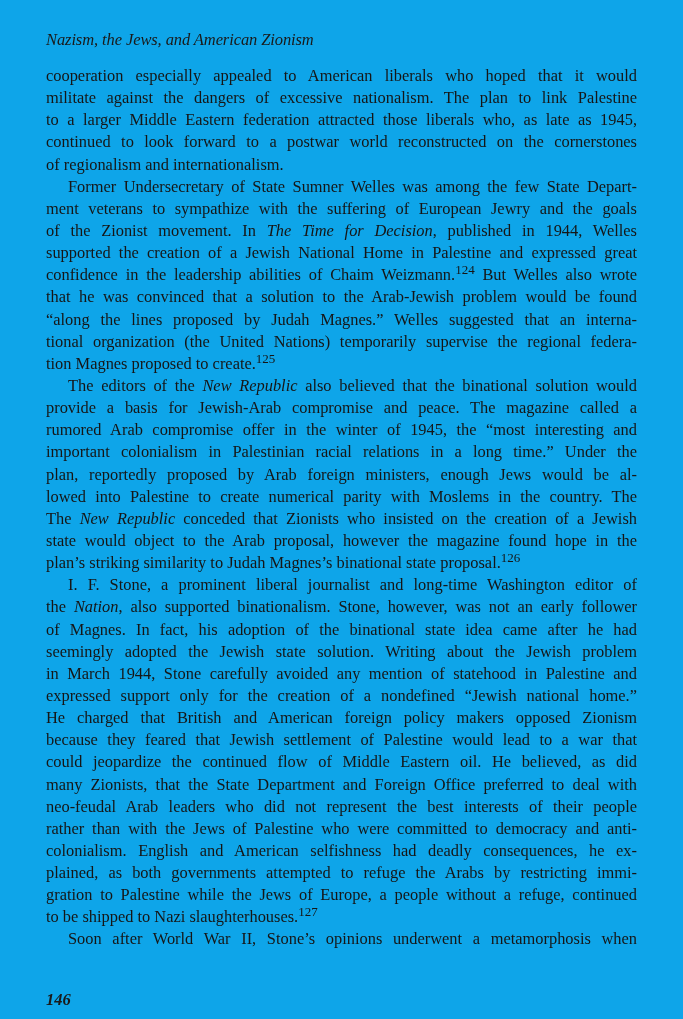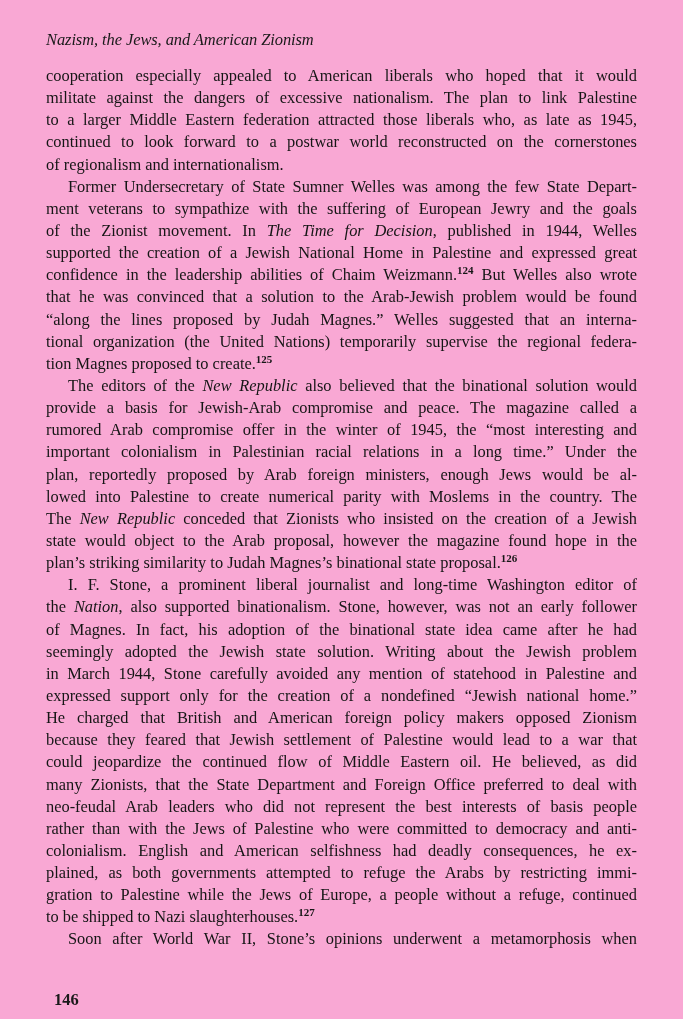--- a/index.html
+++ b/index.html
@@ -1,38 +1,38 @@
 <!DOCTYPE html>
 <html><head>
 <meta charset="utf-8">
 <style>
   html, body { margin: 0; padding: 0; background: #ffffff; }
   body { width: 683px; height: 1019px; position: relative; overflow: hidden; }
-  .page { position: absolute; left: 0; top: 0; width: 683px; height: 1019px; background: #f9a8d4; }
+  .page { position: absolute; left: 0; top: 0; width: 683px; height: 1019px; background: #0ea5e9; }
   .running-head {
     position: absolute; left: 46px; top: 30px;
     font-family: "Liberation Serif", serif; font-style: italic;
     font-size: 16.5px; color: #1a1a1a; letter-spacing: -0.1px;
   }
   .body-text {
     position: absolute; left: 46px; top: 65px; width: 591px;
     font-family: "Liberation Serif", serif; font-size: 16.4px; color: #161616;
   }
   .line {
     display: block; height: 22.15px; line-height: 22.15px;
     white-space: nowrap; text-align: justify; text-align-last: justify;
   }
   .line.last { text-align-last: left; }
   .line.indent { text-indent: 22px; }
   .line i { font-style: italic; }
-  sup.fn { font-size: 11px; vertical-align: 6px; line-height: 0; font-weight: bold; }
+  sup.fn { font-size: 13px; vertical-align: 6px; line-height: 0; font-weight: normal; }
   .folio {
     position: absolute; left: 46px; top: 990px;
-    font-family: "Liberation Serif", serif; font-weight: bold;
-    font-size: 16.5px; color: #1a1a1a; margin-left: 8px;
+    font-family: "Liberation Serif", serif; font-style: italic; font-weight: bold;
+    font-size: 16.5px; color: #1a1a1a;
   }
 </style>
 </head>
 <body>
 
 <div class="page">
   <div class="running-head">Nazism, the Jews, and American Zionism</div>
   <div class="body-text" id="body-text">
       <span class="line"><span>cooperation especially appealed to American liberals who hoped that it would</span></span>
       <span class="line"><span>militate against the dangers of excessive nationalism. The plan to link Palestine</span></span>
@@ -60,21 +60,21 @@
       <span class="line indent"><span>I. F. Stone, a prominent liberal journalist and long-time Washington editor of</span></span>
       <span class="line"><span>the </span><i>Nation</i><span>, also supported binationalism. Stone, however, was not an early follower</span></span>
       <span class="line"><span>of Magnes. In fact, his adoption of the binational state idea came after he had</span></span>
       <span class="line"><span>seemingly adopted the Jewish state solution. Writing about the Jewish problem</span></span>
       <span class="line"><span>in March 1944, Stone carefully avoided any mention of statehood in Palestine and</span></span>
       <span class="line"><span>expressed support only for the creation of a nondefined “Jewish national home.”</span></span>
       <span class="line"><span>He charged that British and American foreign policy makers opposed Zionism</span></span>
       <span class="line"><span>because they feared that Jewish settlement of Palestine would lead to a war that</span></span>
       <span class="line"><span>could jeopardize the continued flow of Middle Eastern oil. He believed, as did</span></span>
       <span class="line"><span>many Zionists, that the State Department and Foreign Office preferred to deal with</span></span>
-      <span class="line"><span>neo-feudal Arab leaders who did not represent the best interests of basis people</span></span>
+      <span class="line"><span>neo-feudal Arab leaders who did not represent the best interests of their people</span></span>
       <span class="line"><span>rather than with the Jews of Palestine who were committed to democracy and anti-</span></span>
       <span class="line"><span>colonialism. English and American selfishness had deadly consequences, he ex-</span></span>
       <span class="line"><span>plained, as both governments attempted to refuge the Arabs by restricting immi-</span></span>
       <span class="line"><span>gration to Palestine while the Jews of Europe, a people without a refuge, continued</span></span>
       <span class="line last"><span>to be shipped to Nazi slaughterhouses.</span><sup class="fn">127</sup></span>
       <span class="line indent"><span>Soon after World War II, Stone’s opinions underwent a metamorphosis when</span></span>
     </div>
   <div class="folio">146</div>
 </div>
 

